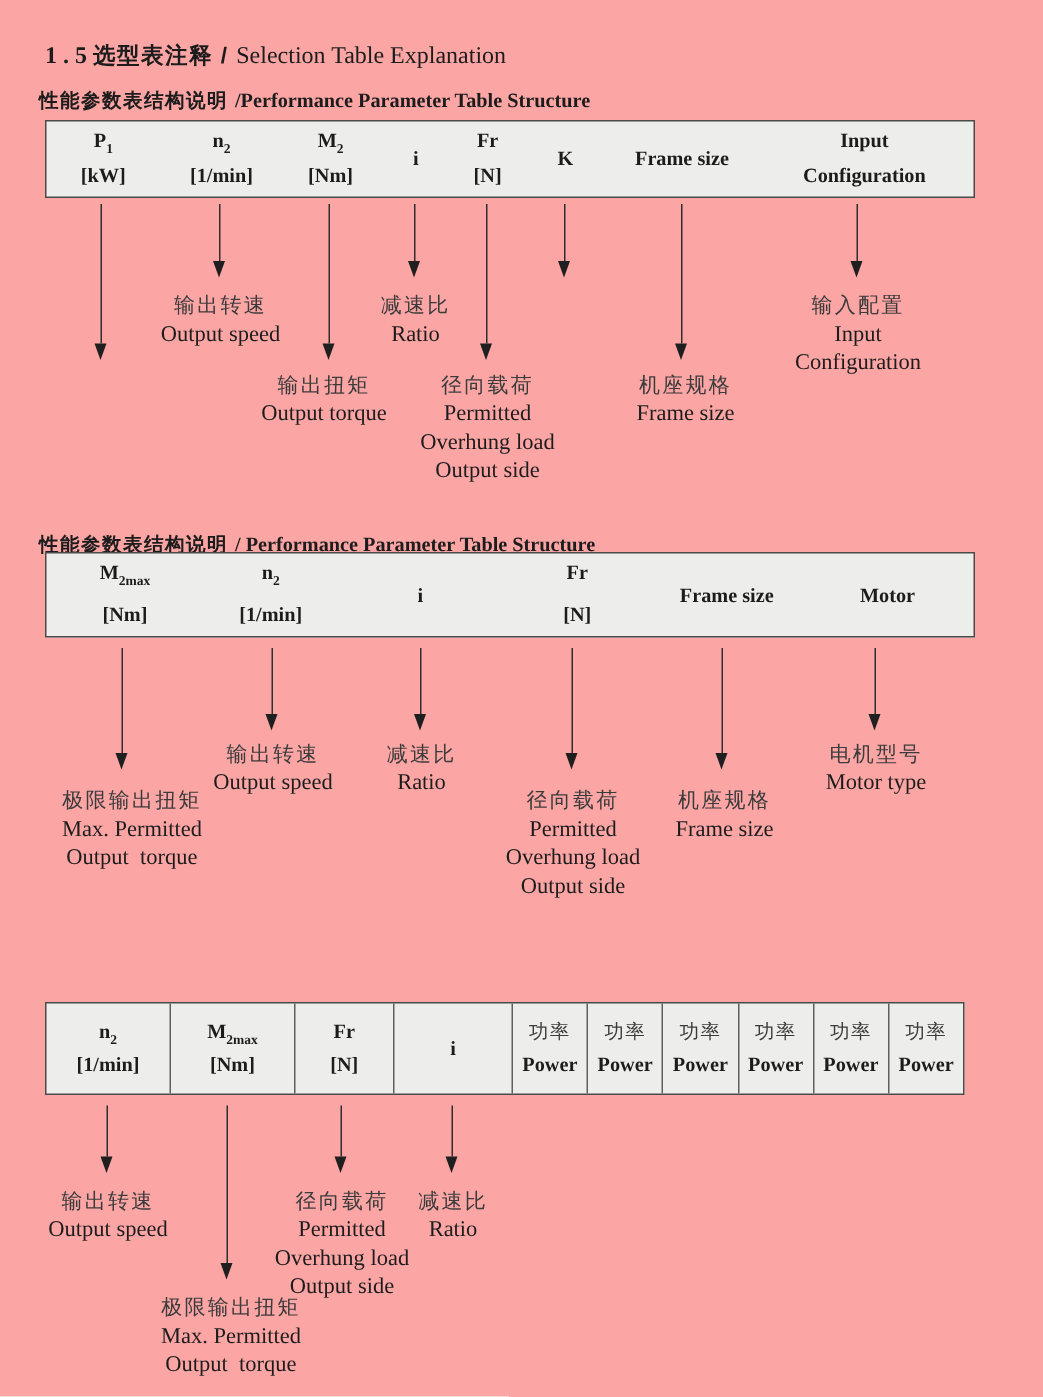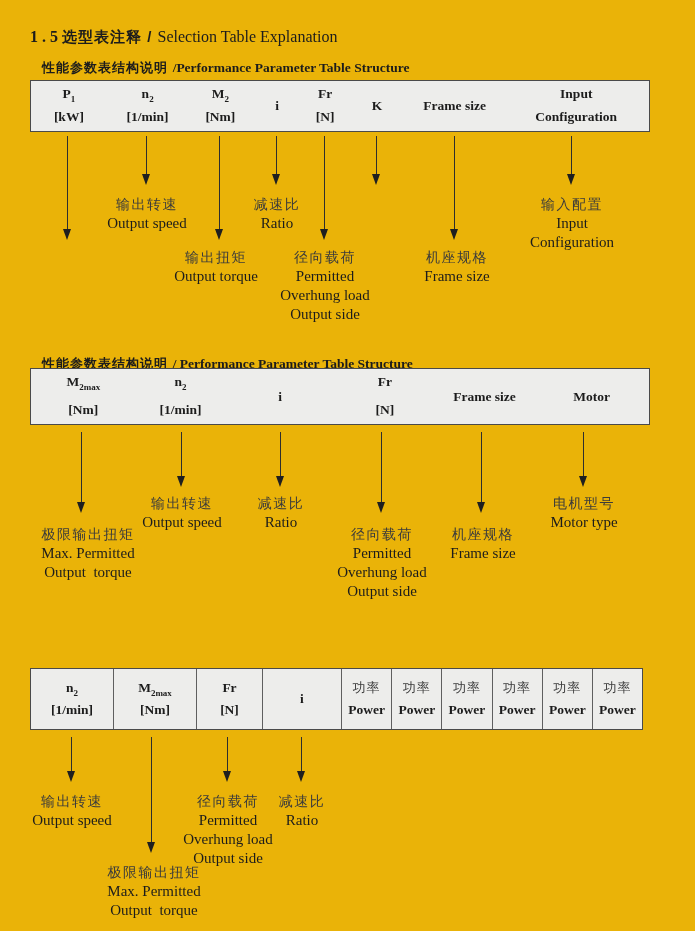--- a/index.html
+++ b/index.html
@@ -1,22 +1,22 @@
 <!DOCTYPE html>
 <html><head>
 <meta charset="utf-8">
 <style>
   html,body{margin:0;padding:0;background:#fff;}
-  .page{position:relative;width:695px;height:931px;background:#eab308;overflow:hidden;
+  .page{position:relative;width:695px;height:931px;background:#fca5a5;overflow:hidden;
         font-family:"Liberation Serif",serif;color:#1c1c1c;}
   .title{position:absolute;left:14px;top:10px;font-size:16px;white-space:pre;}
   .title .num{font-weight:bold;}
   .title .zh{font-weight:bold;font-family:"Liberation Sans",sans-serif;font-size:15px;letter-spacing:1px;}
   .title .en{font-weight:normal;font-size:16px;}
-  .sec-heading{position:absolute;left:26px;white-space:pre;font-weight:bold;}
+  .sec-heading{position:absolute;left:10px;white-space:pre;font-weight:bold;}
   .sec-heading .zh{font-family:"Liberation Sans",sans-serif;font-size:13px;letter-spacing:1px;}
   .sec-heading .en{font-size:13.5px;}
   .tbl{position:absolute;display:flex;background:#ededeb;border:1px solid #4a4a4a;box-sizing:border-box;}
   .cell{display:flex;flex-direction:column;align-items:center;box-sizing:border-box;
         font-weight:bold;font-size:13.5px;line-height:16px;}
   .cell.between{justify-content:space-between;padding:5px 0 6px 0;}
   .cell.center{justify-content:center;}
   .cell.gap2{justify-content:center;gap:6px;}
   .cell sub{font-size:9px;line-height:8px;}
   .t3cell{border-right:1px solid #5f5f5f;}

